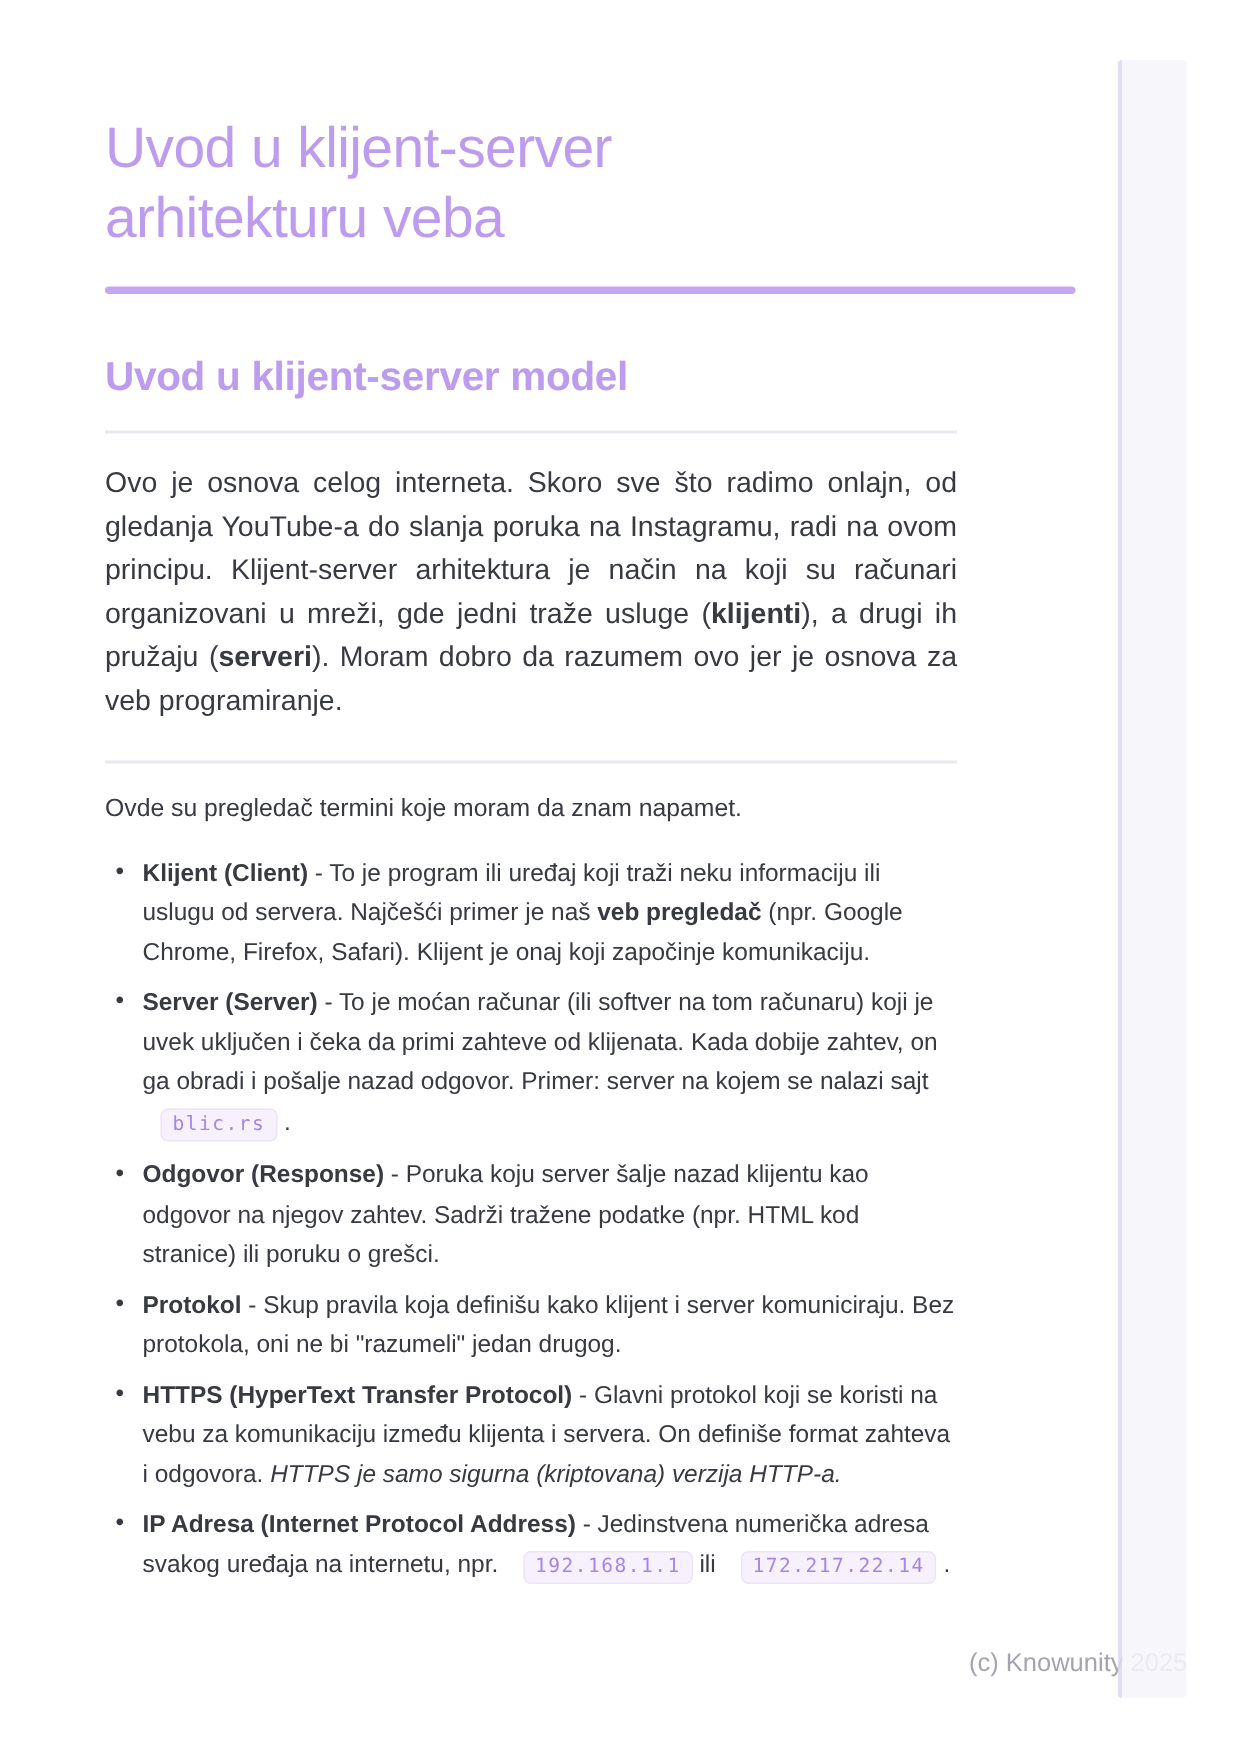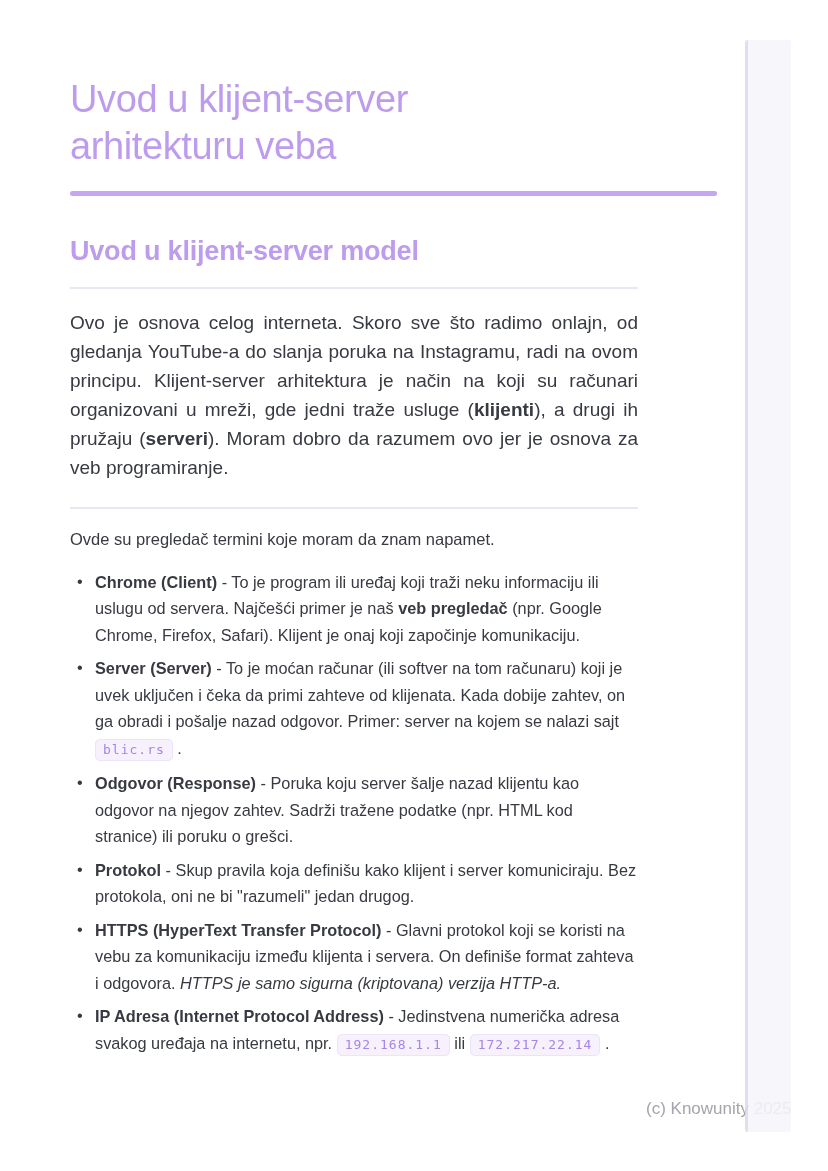--- a/index.html
+++ b/index.html
@@ -97,20 +97,21 @@
   code.chip{
     font-family:"DejaVu Sans Mono", monospace;
     font-size:13px;
     letter-spacing:1px;
     color:var(--code-text);
     background:var(--code-bg);
     border:1px solid var(--code-border);
     border-radius:5px;
     padding:2px 7px 3px 7px;
     white-space:nowrap;
+    margin-left:12px;
   }
   .footer-credit{
     position:absolute;
     left:646px;
     top:1102px;
     font-size:17px;
     line-height:14px;
     color:var(--footer-text);
     z-index:1;
   }
@@ -141,21 +142,21 @@
   </div>
 
   <p class="intro-paragraph"><span>Ovo je osnova celog interneta. Skoro sve što radimo onlajn, od gledanja YouTube-a do slanja poruka na Instagramu, radi na ovom principu. Klijent-server arhitektura je način na koji su računari organizovani u mreži, gde jedni traže usluge (</span><strong>klijenti</strong><span>), a drugi ih pružaju (</span><strong>serveri</strong><span>). Moram dobro da razumem ovo jer je osnova za veb programiranje.</span></p>
 
   <hr class="section-divider">
 
 
   <p class="terms-lead">Ovde su pregledač termini koje moram da znam napamet.</p>
 
   <ul class="terms-list">
-      <li><strong>Chrome (Client)</strong><span> - To je program ili uređaj koji traži neku informaciju ili uslugu od servera. Najčešći primer je naš </span><strong>veb pregledač</strong><span> (npr. Google Chrome, Firefox, Safari). Klijent je onaj koji započinje komunikaciju.</span></li>
+      <li><strong>Klijent (Client)</strong><span> - To je program ili uređaj koji traži neku informaciju ili uslugu od servera. Najčešći primer je naš </span><strong>veb pregledač</strong><span> (npr. Google Chrome, Firefox, Safari). Klijent je onaj koji započinje komunikaciju.</span></li>
       <li><strong>Server (Server)</strong><span> - To je moćan računar (ili softver na tom računaru) koji je uvek uključen i čeka da primi zahteve od klijenata. Kada dobije zahtev, on ga obradi i pošalje nazad odgovor. Primer: server na kojem se nalazi sajt </span><code class="chip">blic.rs</code><span> .</span></li>
       <li><strong>Odgovor (Response)</strong><span> - Poruka koju server šalje nazad klijentu kao odgovor na njegov zahtev. Sadrži tražene podatke (npr. HTML kod stranice) ili poruku o grešci.</span></li>
       <li><strong>Protokol</strong><span> - Skup pravila koja definišu kako klijent i server komuniciraju. Bez protokola, oni ne bi "razumeli" jedan drugog.</span></li>
       <li><strong>HTTPS (HyperText Transfer Protocol)</strong><span> - Glavni protokol koji se koristi na vebu za komunikaciju između klijenta i servera. On definiše format zahteva i odgovora. </span><em>HTTPS je samo sigurna (kriptovana) verzija HTTP-a.</em></li>
       <li><strong>IP Adresa (Internet Protocol Address)</strong><span> - Jedinstvena numerička adresa svakog uređaja na internetu, npr. </span><code class="chip">192.168.1.1</code><span> ili </span><code class="chip">172.217.22.14</code><span> .</span></li>
     </ul>
 
 </div>
 
 <div class="footer-credit">(c) Knowunity 2025</div>

